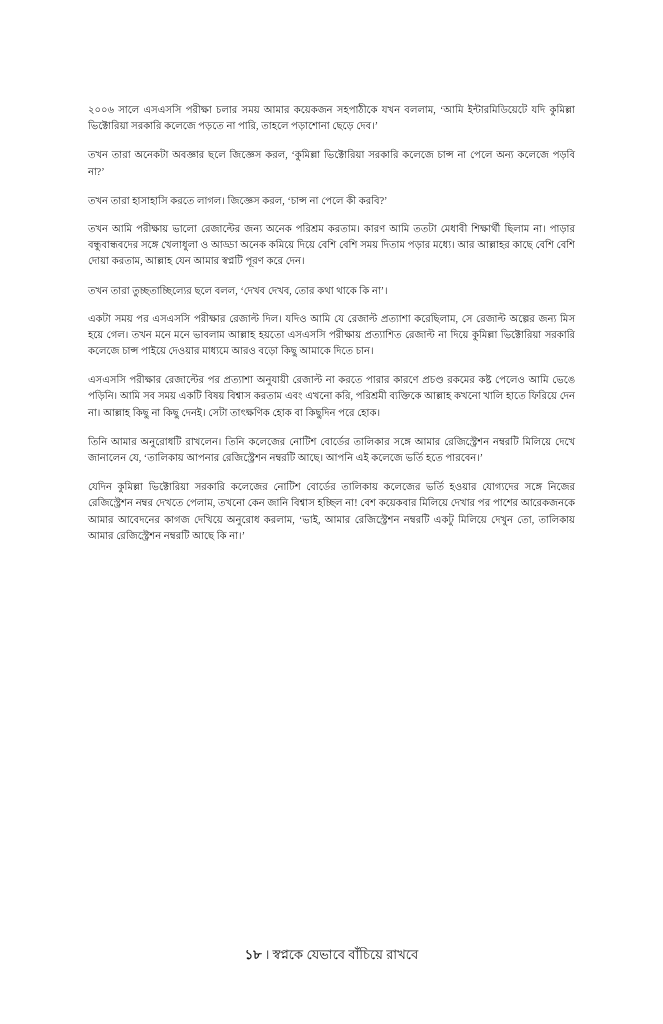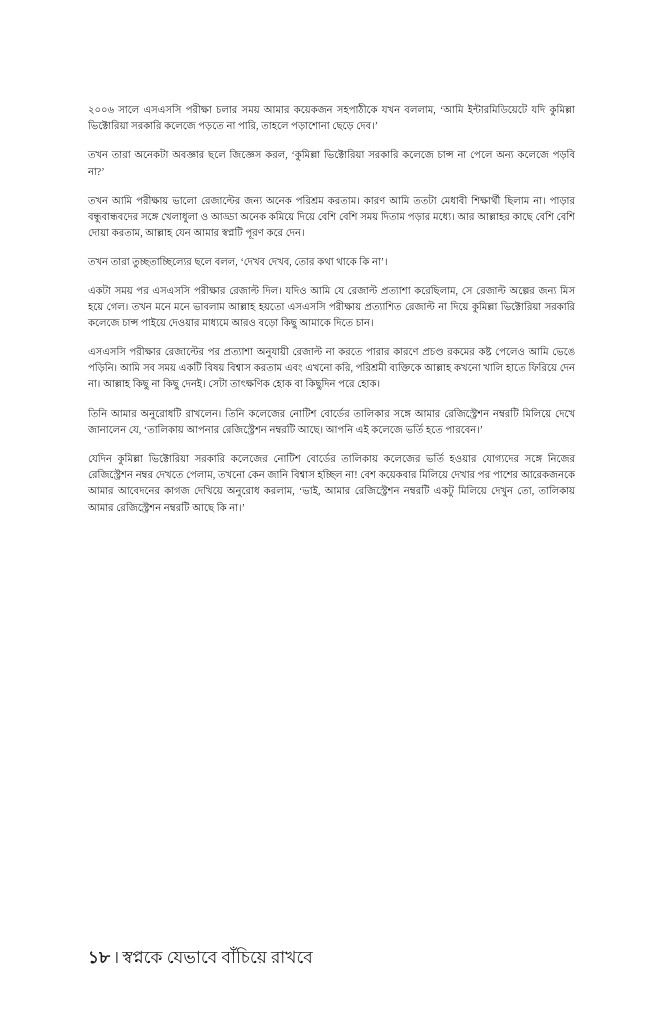--- a/index.html
+++ b/index.html
@@ -51,23 +51,23 @@
   
   .para.tight {
     margin-bottom: 12px;
   }
 
   .footer {
     position: absolute;
     left: 88px;
     top: 946px;
     width: 487px;
-    font-size: 17px;
+    font-size: 13px;
     line-height: 1.4;
-    text-align: left;
+    text-align: center;
     white-space: nowrap;
     font-family: "Liberation Serif", "DejaVu Serif", serif;
     color: #1a1a1a;
   }
 
   .footer .pageno {
     font-weight: 700;
   }
 
   .footer .sep {
@@ -79,20 +79,21 @@
   }
 </style>
 </head>
 <body style="background: rgb(255, 255, 255); color: rgb(26, 26, 26);">
 
 <div class="page">
 
   <div class="content">
     <p class="para">২০০৬ সালে এসএসসি পরীক্ষা চলার সময় আমার কয়েকজন সহপাঠীকে যখন বললাম, ‘আমি ইন্টারমিডিয়েটে যদি কুমিল্লা ভিক্টোরিয়া সরকারি কলেজে পড়তে না পারি, তাহলে পড়াশোনা ছেড়ে দেব।’</p>
     <p class="para">তখন তারা অনেকটা অবজ্ঞার ছলে জিজ্ঞেস করল, ‘কুমিল্লা ভিক্টোরিয়া সরকারি কলেজে চান্স না পেলে অন্য কলেজে পড়বি না?’</p>
+    <p class="para tight">তখন তারা হাসাহাসি করতে লাগল। জিজ্ঞেস করল, ‘চান্স না পেলে কী করবি?’</p>
     <p class="para">তখন আমি পরীক্ষায় ভালো রেজাল্টের জন্য অনেক পরিশ্রম করতাম। কারণ আমি ততটা মেধাবী শিক্ষার্থী ছিলাম না। পাড়ার বন্ধুবান্ধবদের সঙ্গে খেলাধুলা ও আড্ডা অনেক কমিয়ে দিয়ে বেশি বেশি সময় দিতাম পড়ার মধ্যে। আর আল্লাহর কাছে বেশি বেশি দোয়া করতাম, আল্লাহ যেন আমার স্বপ্নটি পূরণ করে দেন।</p>
     <p class="para tight">তখন তারা তুচ্ছতাচ্ছিল্যের ছলে বলল, ‘দেখব দেখব, তোর কথা থাকে কি না’।</p>
     <p class="para">একটা সময় পর এসএসসি পরীক্ষার রেজাল্ট দিল। যদিও আমি যে রেজাল্ট প্রত্যাশা করেছিলাম, সে রেজাল্ট অল্পের জন্য মিস হয়ে গেল। তখন মনে মনে ভাবলাম আল্লাহ হয়তো এসএসসি পরীক্ষায় প্রত্যাশিত রেজাল্ট না দিয়ে কুমিল্লা ভিক্টোরিয়া সরকারি কলেজে চান্স পাইয়ে দেওয়ার মাধ্যমে আরও বড়ো কিছু আমাকে দিতে চান।</p>
     <p class="para">এসএসসি পরীক্ষার রেজাল্টের পর প্রত্যাশা অনুযায়ী রেজাল্ট না করতে পারার কারণে প্রচণ্ড রকমের কষ্ট পেলেও আমি ভেঙে পড়িনি। আমি সব সময় একটি বিষয় বিশ্বাস করতাম এবং এখনো করি, পরিশ্রমী ব্যক্তিকে আল্লাহ কখনো খালি হাতে ফিরিয়ে দেন না। আল্লাহ কিছু না কিছু দেনই। সেটা তাৎক্ষণিক হোক বা কিছুদিন পরে হোক।</p>
     <p class="para">তিনি আমার অনুরোধটি রাখলেন। তিনি কলেজের নোটিশ বোর্ডের তালিকার সঙ্গে আমার রেজিস্ট্রেশন নম্বরটি মিলিয়ে দেখে জানালেন যে, ‘তালিকায় আপনার রেজিস্ট্রেশন নম্বরটি আছে। আপনি এই কলেজে ভর্তি হতে পারবেন।’</p>
     <p class="para">যেদিন কুমিল্লা ভিক্টোরিয়া সরকারি কলেজের নোটিশ বোর্ডের তালিকায় কলেজের ভর্তি হওয়ার যোগ্যদের সঙ্গে নিজের রেজিস্ট্রেশন নম্বর দেখতে পেলাম, তখনো কেন জানি বিশ্বাস হচ্ছিল না! বেশ কয়েকবার মিলিয়ে দেখার পর পাশের আরেকজনকে আমার আবেদনের কাগজ দেখিয়ে অনুরোধ করলাম, ‘ভাই, আমার রেজিস্ট্রেশন নম্বরটি একটু মিলিয়ে দেখুন তো, তালিকায় আমার রেজিস্ট্রেশন নম্বরটি আছে কি না।’</p>
   </div>
 
   <div class="footer">
     <span class="pageno">১৮</span><span class="sep">।</span><span class="booktitle">স্বপ্নকে যেভাবে বাঁচিয়ে রাখবে</span>

